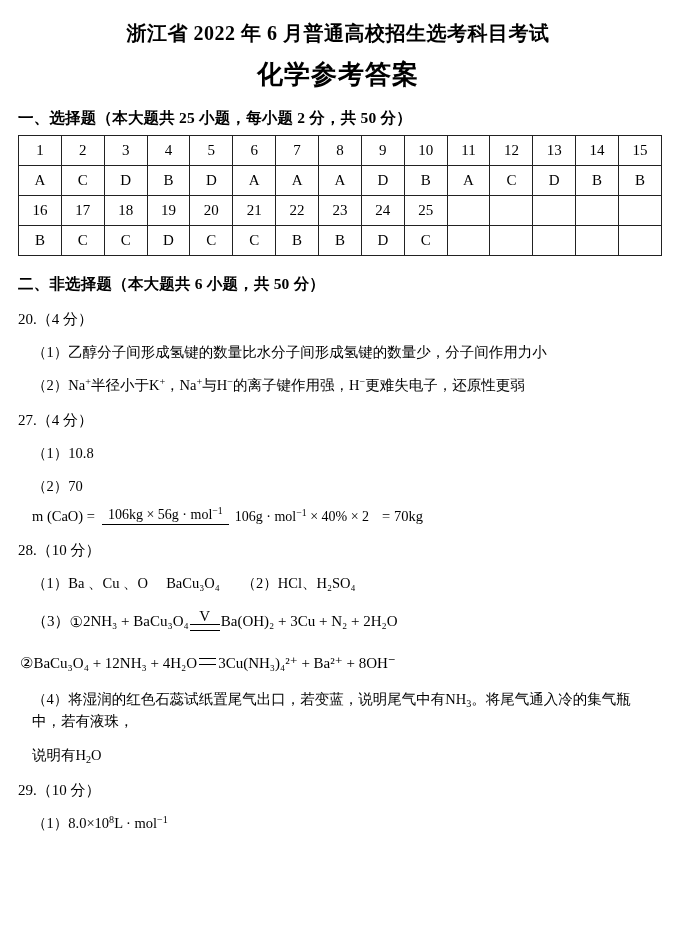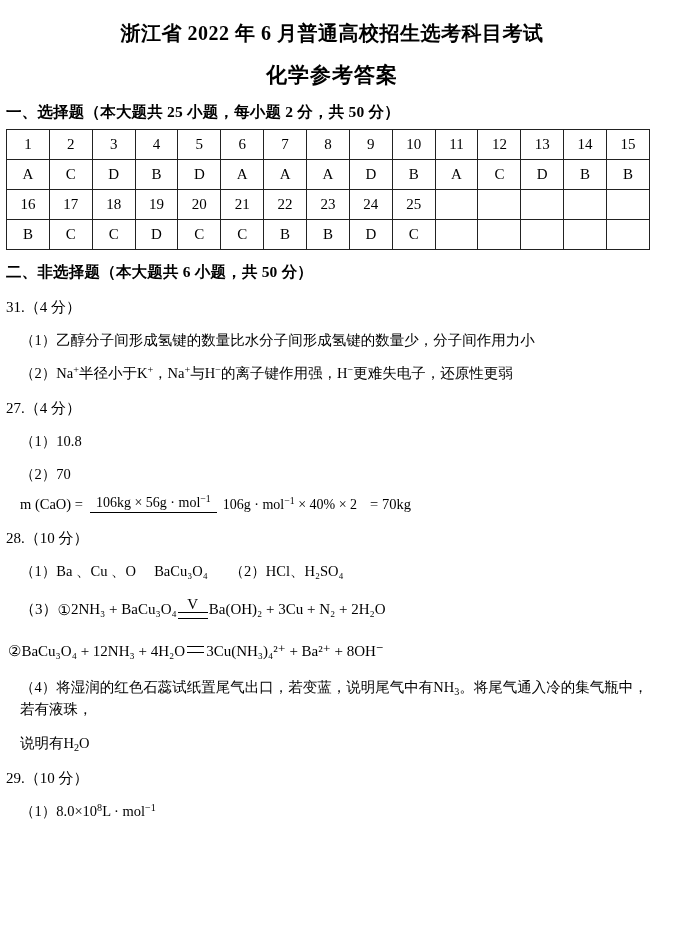--- a/index.html
+++ b/index.html
@@ -12,48 +12,48 @@
     height: 929px;
     font-family: "Liberation Serif", "DejaVu Serif", serif;
     color: #000000;
     overflow: hidden;
     position: relative;
   }
   .page {
     width: 676px;
     height: 929px;
     box-sizing: border-box;
-    padding: 14px 18px 0 6px;
+    padding: 14px 18px 0 18px;
     position: relative;
   }
 
   
   .doc-title {
     text-align: center;
     font-weight: bold;
     font-size: 20px;
     letter-spacing: 0.5px;
     line-height: 30px;
     margin: 4px 0 0 0;
   }
   .doc-subtitle {
     text-align: center;
     font-weight: bold;
-    font-size: 21px;
+    font-size: 26px;
     letter-spacing: 1px;
     line-height: 30px;
     margin: 12px 0 0 0;
   }
 
   
   .section-head {
     font-weight: bold;
     font-size: 15.5px;
     line-height: 22px;
-    margin: 11px 0 6px 0;
+    margin: 17px 0 6px 0;
     letter-spacing: 0.2px;
   }
 
   
   table.answers {
     border-collapse: collapse;
     width: 644px;
     table-layout: fixed;
     margin: 0 0 0 0;
   }
@@ -256,21 +256,21 @@
         <td></td>
         <td></td>
         <td></td>
         <td></td>
       </tr>
     </tbody>
   </table>
 
   <div class="section-head">二、非选择题（本大题共 6 小题，共 50 分）</div>
 
-  <div class="qnum">31.（4 分）</div>
+  <div class="qnum">20.（4 分）</div>
 
   <div class="ans-line"><span>（1）</span><span>乙醇分子间形成氢键的数量比水分子间形成氢键的数量少，分子间作用力小</span></div>
 
   <div class="ans-line"><span>（2）</span><span><span>Na</span><sup>+</sup></span><span>半径小于</span><span><span>K</span><sup>+</sup></span><span>，</span><span><span>Na</span><sup>+</sup></span><span>与</span><span><span>H</span><sup>−</sup></span><span>的离子键作用强，</span><span><span>H</span><sup>−</sup></span><span>更难失电子，还原性更弱</span></div>
 
   <div class="qnum">27.（4 分）</div>
   <div class="ans-line">（1）10.8</div>
   <div class="ans-line">（2）70</div>
 
 

